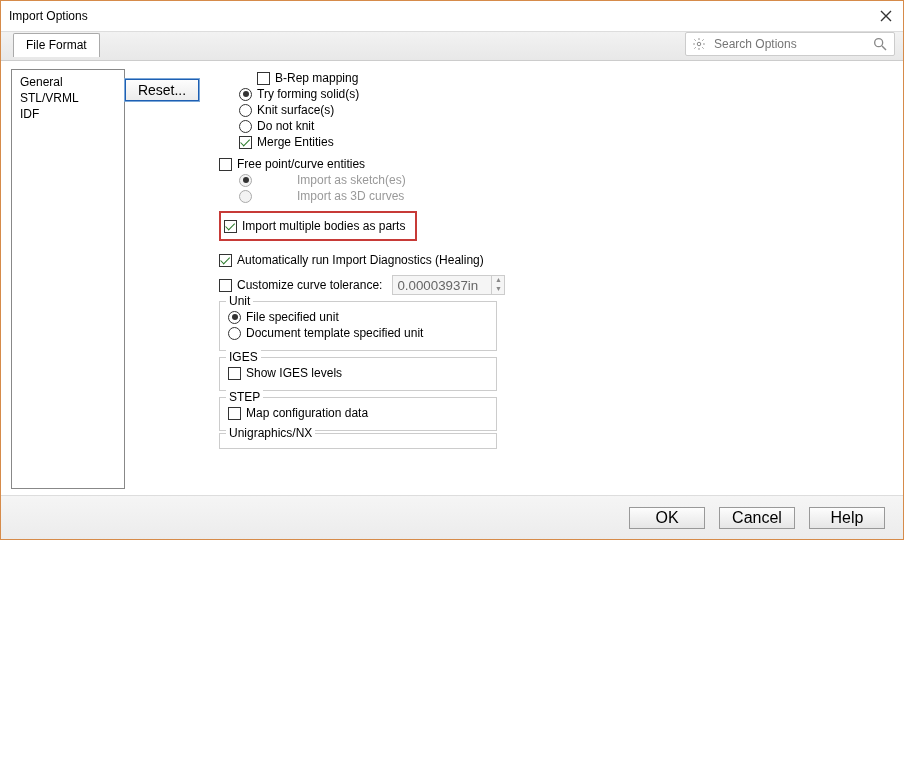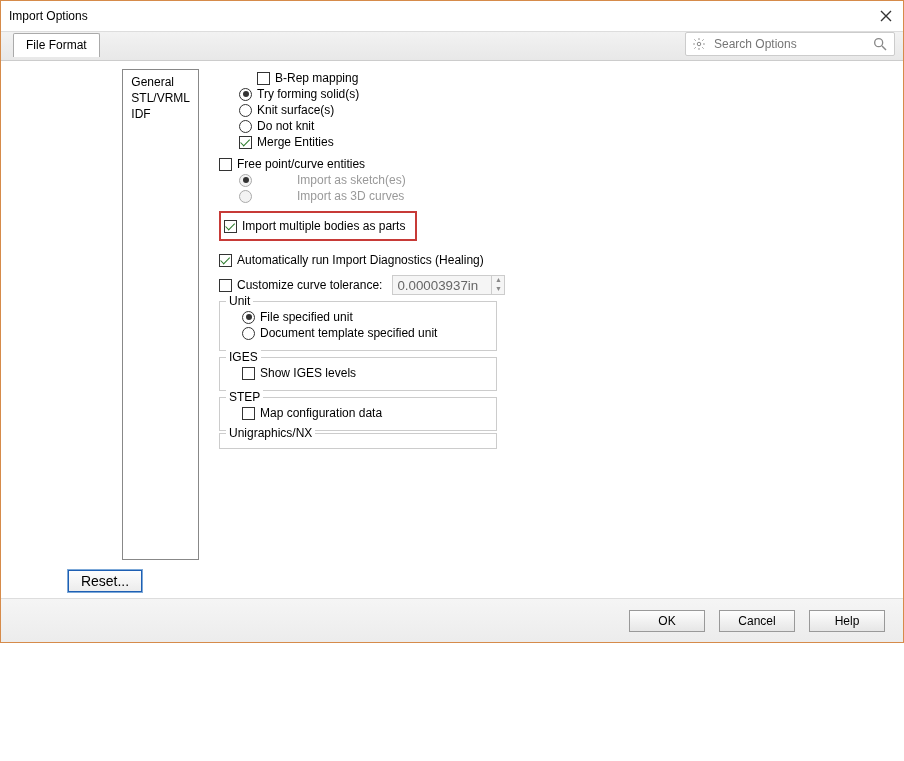--- a/index.html
+++ b/index.html
@@ -5,21 +5,21 @@
   * { box-sizing: border-box; }
   body {
     margin: 0;
     font-family: "Segoe UI", Tahoma, sans-serif;
     font-size: 12px;
     background: #fff;
     color: #000;
   }
   .window {
     width: 904px;
-    height: 643px;
+    height: 540px;
     border: 1px solid #d68b4a;
     display: flex;
     flex-direction: column;
     background: #fff;
   }
   .titlebar {
     height: 30px;
     display: flex;
     align-items: center;
     padding: 0 8px;
@@ -79,22 +79,21 @@
   .content {
     flex: 1;
     display: flex;
     padding: 8px 10px 6px 10px;
     background: #fff;
     overflow: hidden;
   }
   .left-col {
     width: 188px;
     display: flex;
-    flex-direction: column;
-    align-items: flex-end;
+    flex-direction: row;
   }
   .listbox {
     flex: 1;
     border: 1px solid #888;
     background: #fff;
     padding: 4px 0;
     font-size: 12px;
   }
   .listbox div {
     padding: 1px 8px;
@@ -145,21 +144,21 @@
   .highlight {
     border: 2px solid #c73a37;
     padding: 6px 10px 6px 3px;
     display: inline-flex;
     align-items:center;
     margin: 6px 0 4px 0;
   }
   .fieldset {
     border: 1px solid #ccc;
     margin: 6px 0 2px 0;
-    padding: 6px 8px 8px 22px;
+    padding: 6px 8px 8px 8px;
     position: relative;
     width: 278px;
   }
   .fieldset .legend {
     position: absolute;
     top: -8px; left: 6px;
     background: #fff;
     padding: 0 3px;
     font-size: 12px;
   }
@@ -188,21 +187,21 @@
     display:flex;
     align-items:center;
     justify-content:flex-end;
     padding: 0 18px;
     gap: 14px;
   }
   .btn {
     width: 76px; height:22px;
     background: linear-gradient(#fdfdfd,#e6e6e6);
     border:1px solid #999;
-    font-size:12px;
+    font-size:16px;
     cursor:pointer;
   }
 </style>
 </head>
 <body>
 
 <div class="window">
   <div class="titlebar">
     <span class="title">Import Options</span>
     <span class="close-x">

